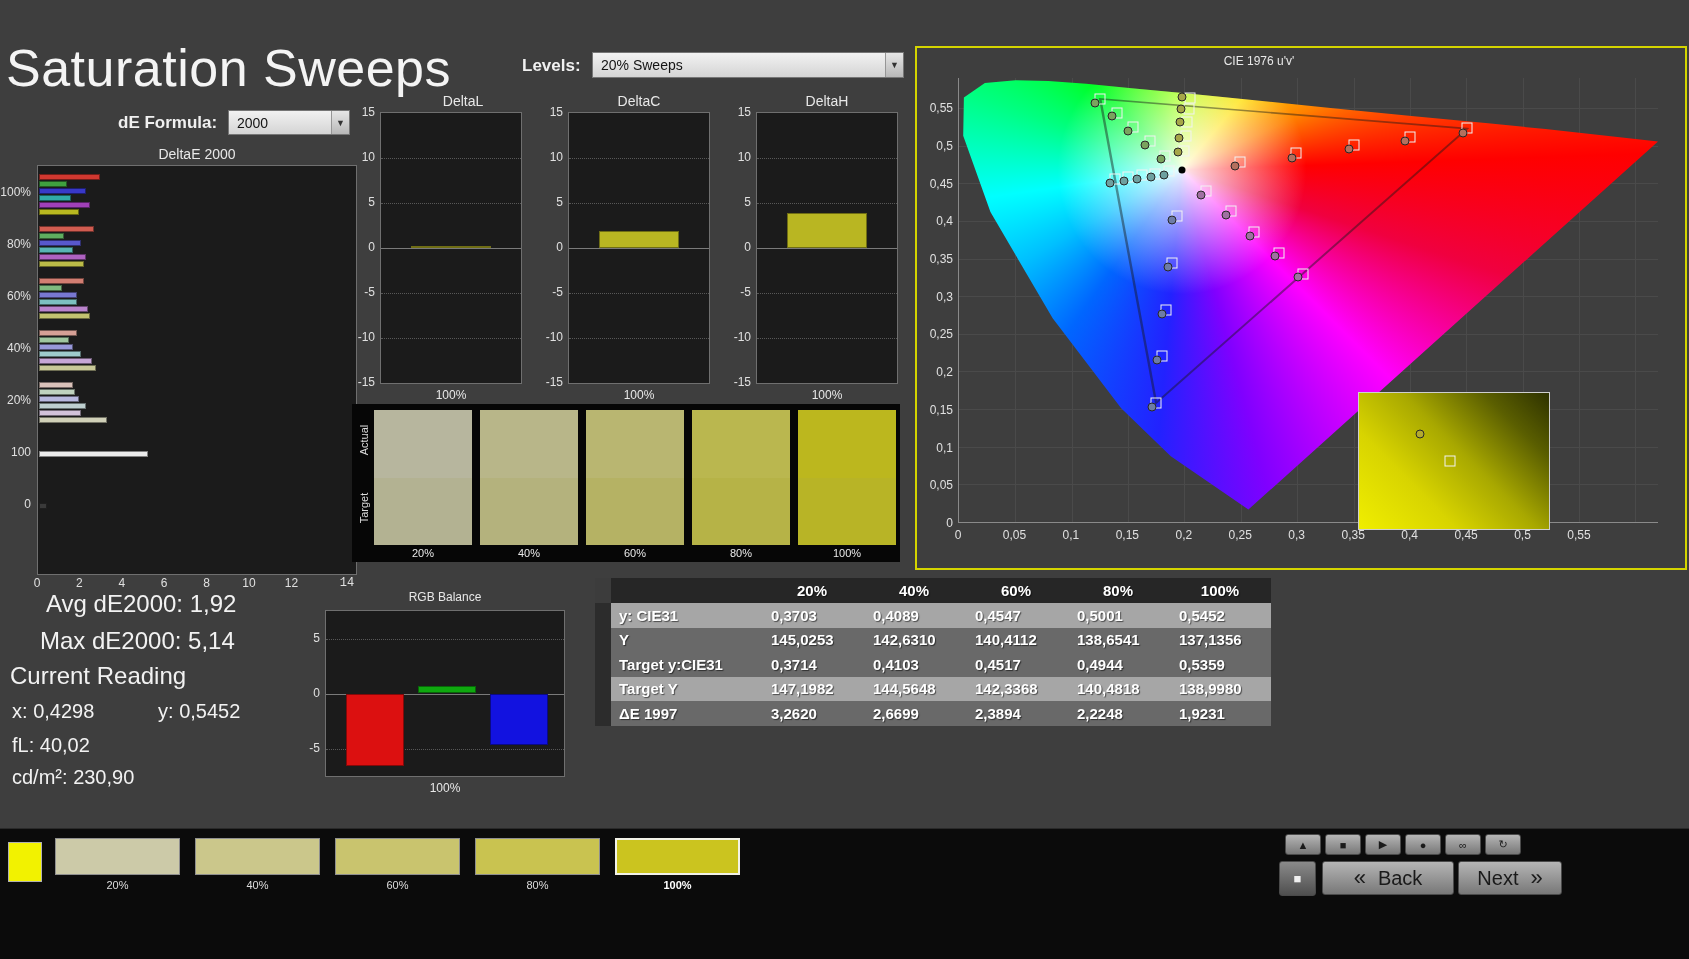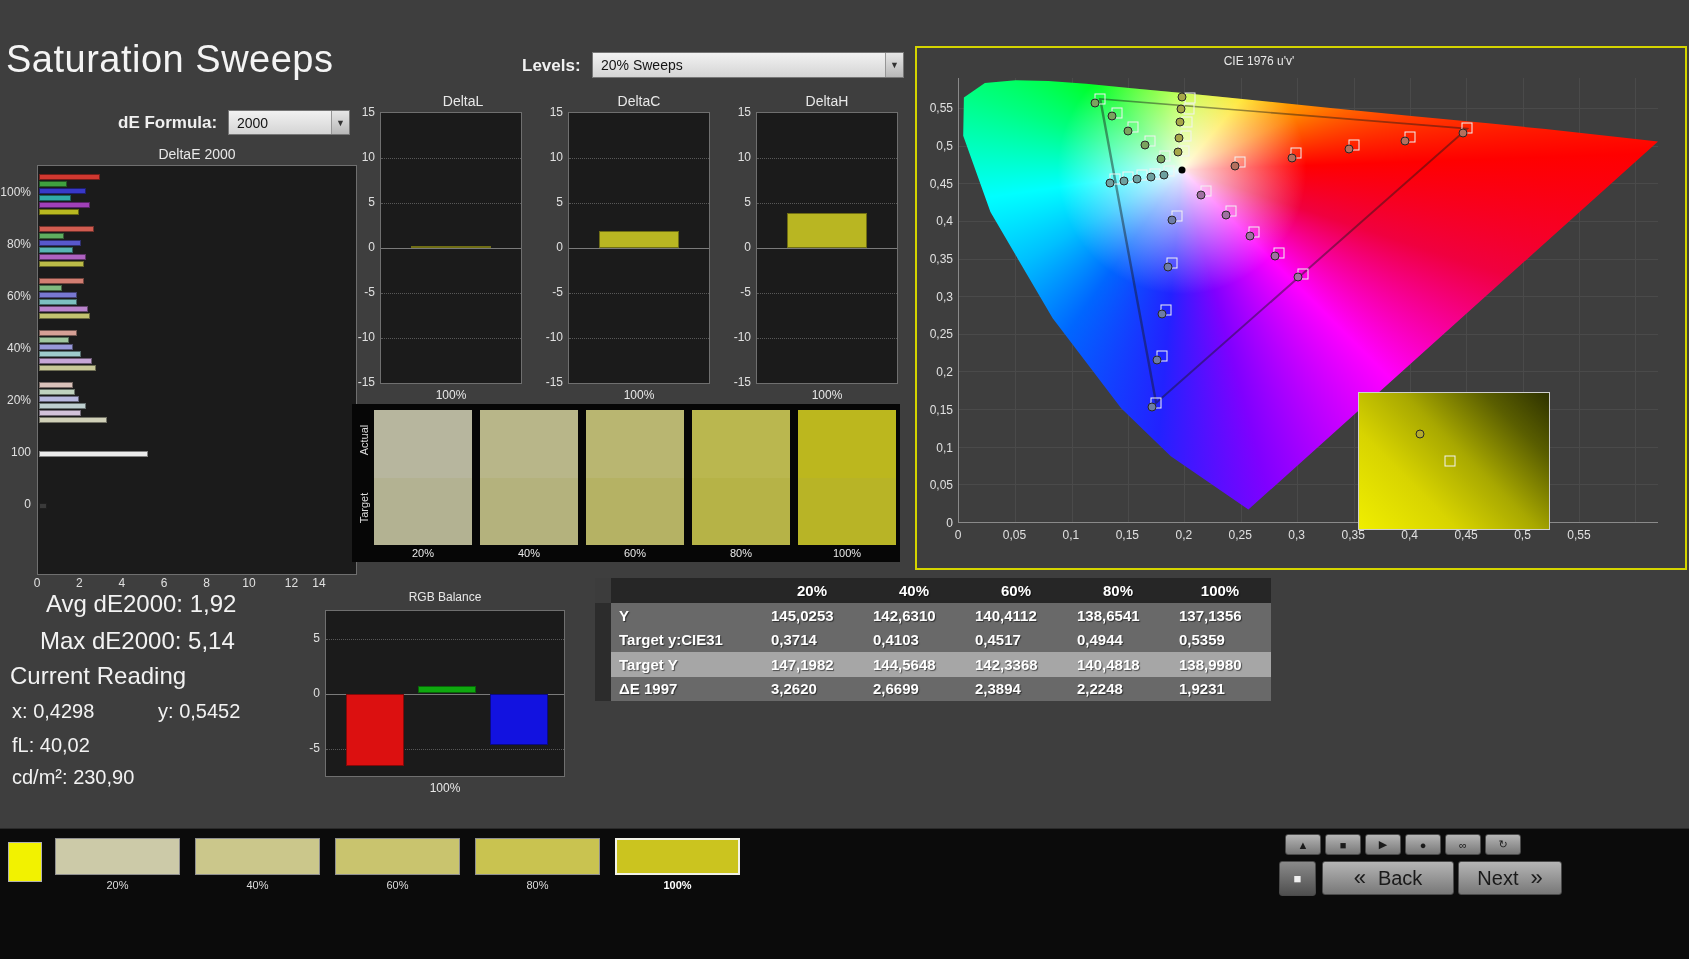--- a/index.html
+++ b/index.html
@@ -1,19 +1,19 @@
 <!DOCTYPE html>
 <html><head>
 <meta charset="utf-8">
 <style>
   *{box-sizing:border-box;margin:0;padding:0}
   html,body{background:#2e2e2e}
   #root{position:relative;width:1689px;height:959px;background:#3e3e3e;font-family:"Liberation Sans",sans-serif;color:#eee;overflow:hidden}
   .abs{position:absolute}
-  .title{font-size:38px;color:#f4f4f4;letter-spacing:.5px}
+  .title{font-size:52px;color:#f4f4f4;letter-spacing:.5px}
   .ctl-label{font-size:17px;font-weight:bold;color:#f0f0f0}
   .dropdown{display:flex;align-items:center;justify-content:space-between;background:linear-gradient(#f2f2f2,#d4d4d4);border:1px solid #767676;color:#141414;font-size:14px;padding-left:8px;cursor:pointer}
   .dd-arrow{width:18px;align-self:stretch;display:flex;align-items:center;justify-content:center;background:linear-gradient(#e6e6e6,#b8b8b8);border-left:1px solid #969696;font-size:9px;color:#333}
   .chart-title{font-size:14px;color:#e8e8e8;text-align:center}
   .small-title{font-size:12px}
   .plot{position:absolute;background:#1b1b1b;border:1px solid #6f6f6f}
   .gridline-h{position:absolute;left:0;right:0;border-top:1px dotted #585858}
   .de-bar{position:absolute;left:1px;height:6px;border:1px solid rgba(0,0,0,.45)}
   .de-ylabel{position:absolute;right:2px;font-size:12px;color:#e0e0e0}
   .de-xtick{position:absolute;transform:translateX(-50%);font-size:12px;color:#e0e0e0}
@@ -121,21 +121,21 @@
       <div class="de-ylabel" style="top: 332px;">0</div>
     </div>
   <div class="abs" id="de-xticks" style="left:37px;top:576px;width:320px;height:14px">
       <div class="de-xtick" style="left: 0px;">0</div>
       <div class="de-xtick" style="left: 42.4px;">2</div>
       <div class="de-xtick" style="left: 84.8px;">4</div>
       <div class="de-xtick" style="left: 127.2px;">6</div>
       <div class="de-xtick" style="left: 169.6px;">8</div>
       <div class="de-xtick" style="left: 212px;">10</div>
       <div class="de-xtick" style="left: 254.4px;">12</div>
-      <div class="de-xtick" style="left: 282px;">14</div>
+      <div class="de-xtick" style="left: 310px; font-family: Liberation Mono, monospace;">14</div>
     </div>
 
   <div class="abs chart-title" style="left:392px;top:93px;width:142px">DeltaL</div>
   <div class="abs plot" id="delta-plot-0" style="left:380px;top:112px;width:142px;height:272px">
       <div class="gridline-h" style="top: 45px;"></div>
       <div class="gridline-h" style="top: 90px;"></div>
       <div class="gridline-h" style="top: 135px; border-top-style: solid; border-top-color: rgb(122, 122, 122);"></div>
       <div class="gridline-h" style="top: 180px;"></div>
       <div class="gridline-h" style="top: 225px;"></div>
       <div class="delta-bar" style="left: 30px; width: 80px; background: rgb(185, 182, 34); top: 133px; height: 2px;"></div>
@@ -381,20 +381,29 @@
   <div class="abs" id="meas-table" style="left:595px;top:578px;width:676px">
       <div class="trow thead">
         <div class="tstrip"></div>
         <div class="tcell-label"></div>
         <div class="tcell thead-cell">20%</div>
         <div class="tcell thead-cell">40%</div>
         <div class="tcell thead-cell">60%</div>
         <div class="tcell thead-cell">80%</div>
         <div class="tcell thead-cell">100%</div>
       </div>
+      <div class="trow row-light">
+        <div class="tstrip"></div>
+        <div class="tcell-label">y: CIE31</div>
+        <div class="tcell">0,3703</div>
+        <div class="tcell">0,4089</div>
+        <div class="tcell">0,4547</div>
+        <div class="tcell">0,5001</div>
+        <div class="tcell">0,5452</div>
+      </div>
       <div class="trow row-dark">
         <div class="tstrip"></div>
         <div class="tcell-label">Y</div>
         <div class="tcell">145,0253</div>
         <div class="tcell">142,6310</div>
         <div class="tcell">140,4112</div>
         <div class="tcell">138,6541</div>
         <div class="tcell">137,1356</div>
       </div>
       <div class="trow row-dark">

